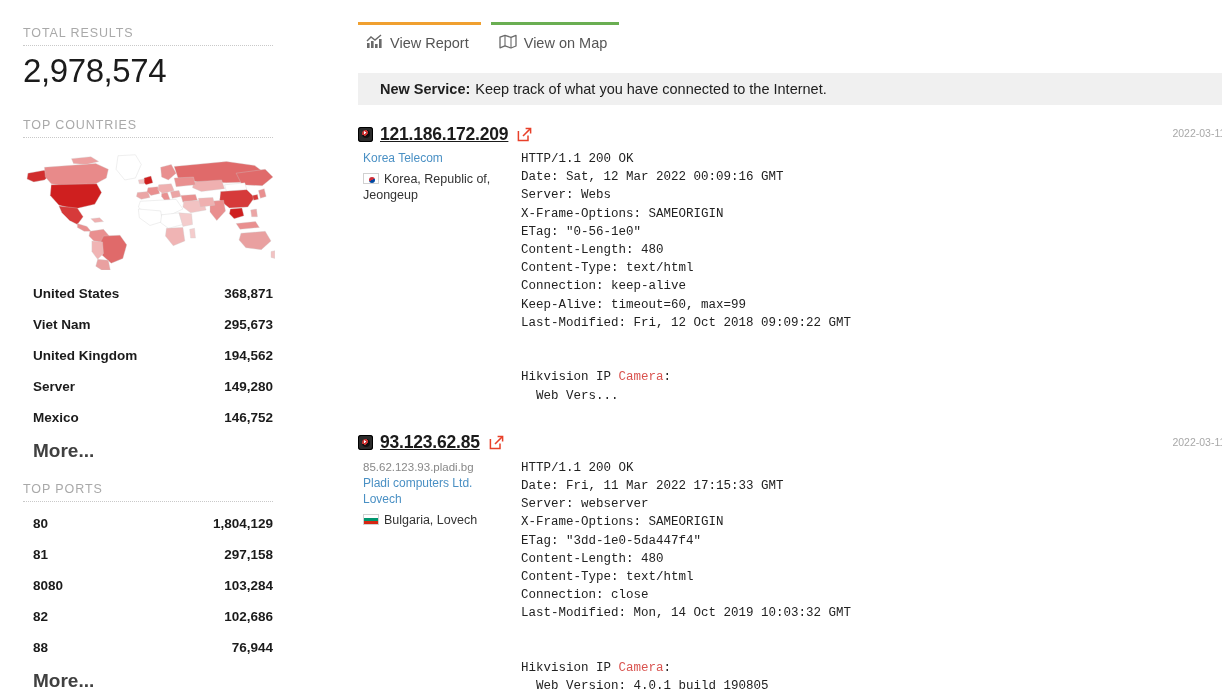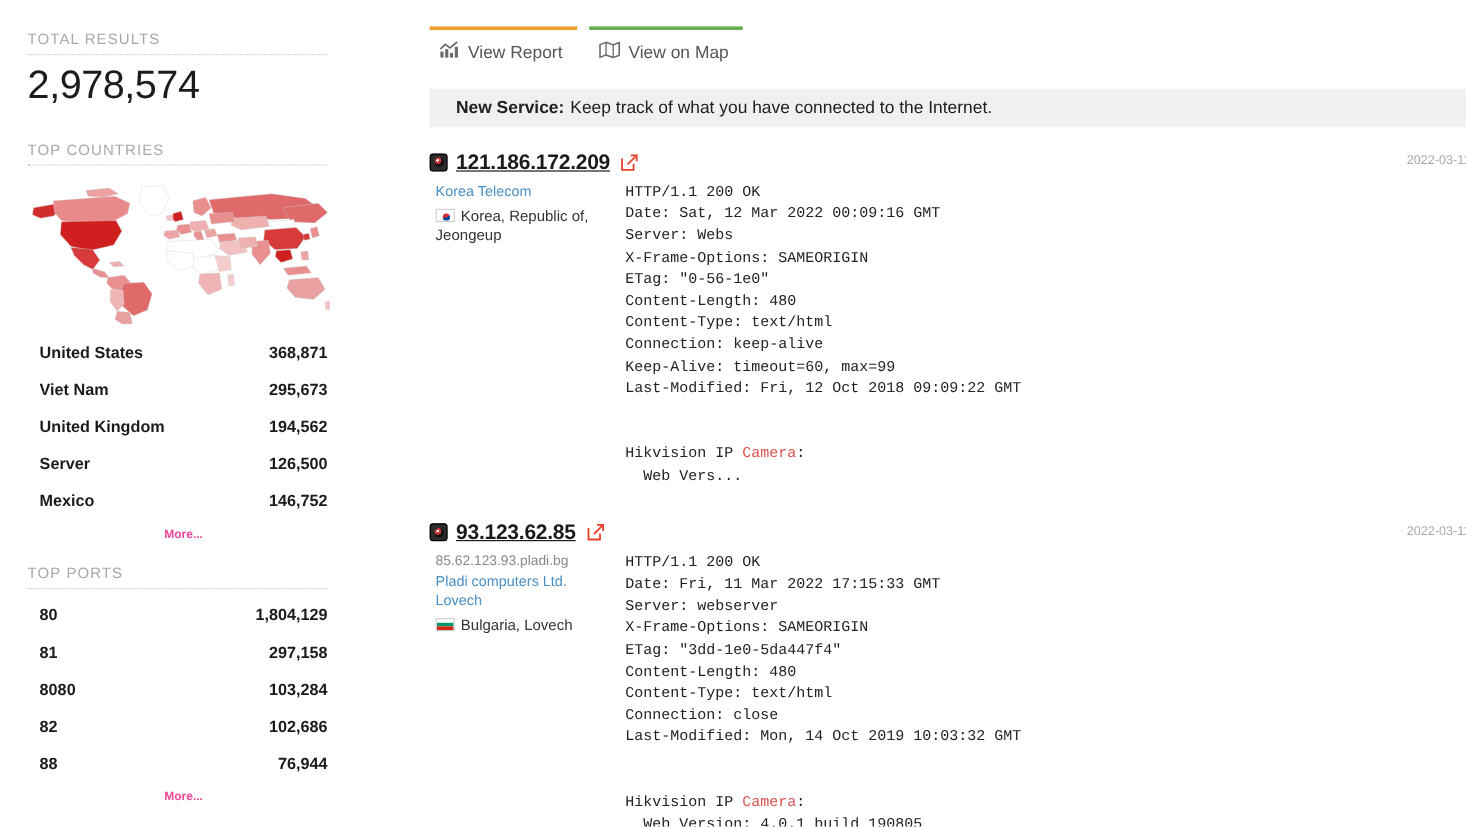--- a/index.html
+++ b/index.html
@@ -62,26 +62,25 @@
     font-weight: bold;
     color: #1b1b1b;
     padding: 8px 0 8px 10px;
     width: 250px;
     box-sizing: border-box;
   }
   .facet-row .lbl { white-space: nowrap; }
   .facet-row .val { white-space: nowrap; }
   .more-link {
     display: block;
-    color: #ec4899;
-    font-size: 10px;
+    color: #404040;
+    font-size: 19px;
     font-weight: bold;
     text-decoration: none;
     padding: 7px 0 4px 10px;
-    text-align: center;
   }
 
   
   #main {
     position: absolute;
     left: 330px; top: 0;
     width: 892px;
     height: 635px;
     box-sizing: border-box;
     padding: 0;
@@ -363,21 +362,21 @@
         <div class="facet-row">
           <span class="lbl">Viet Nam</span>
           <span class="val">295,673</span>
         </div>
         <div class="facet-row">
           <span class="lbl">United Kingdom</span>
           <span class="val">194,562</span>
         </div>
         <div class="facet-row">
           <span class="lbl">Server</span>
-          <span class="val">126,500</span>
+          <span class="val">149,280</span>
         </div>
         <div class="facet-row">
           <span class="lbl">Mexico</span>
           <span class="val">146,752</span>
         </div>
         <a class="more-link" href="#">More...</a>
       </div>
     </div>
 
     <div class="facet" style="margin-top:16px;">

